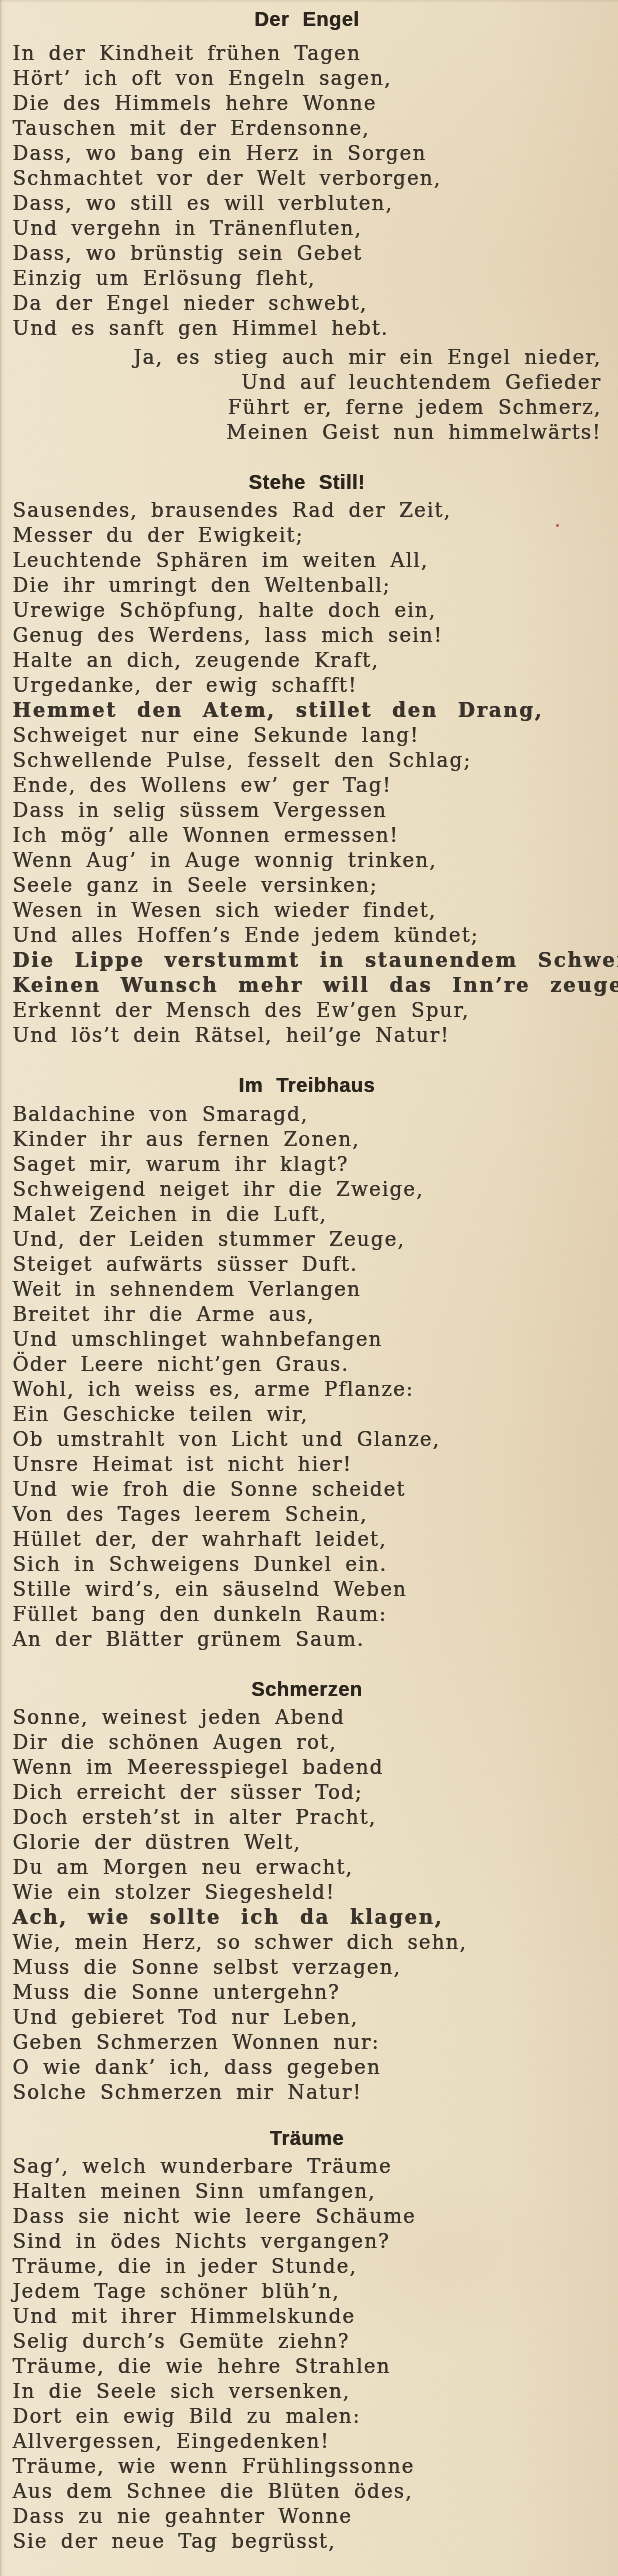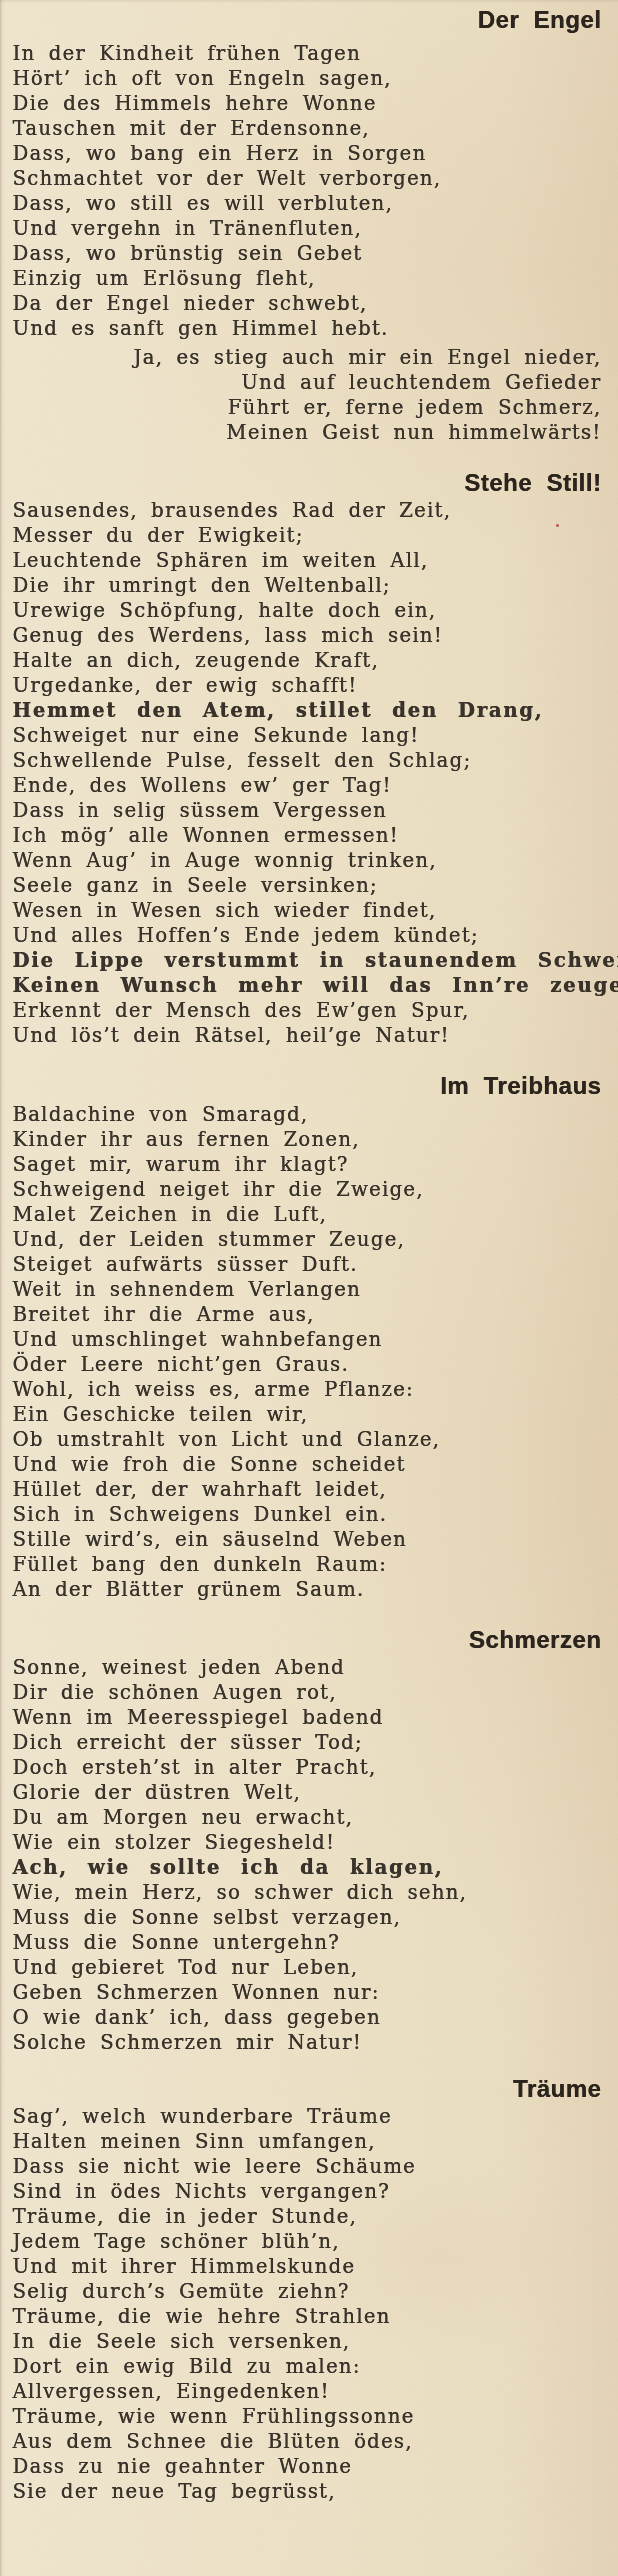--- a/index.html
+++ b/index.html
@@ -54,25 +54,25 @@
   .content {
     position: absolute;
     left: 12.4px;
     top: 0;
     width: 589px;
   }
 
   .poem-title {
     font-family: "Liberation Sans", sans-serif;
     font-weight: bold;
-    font-size: 24px;
+    font-size: 20px;
     line-height: 29px;
     letter-spacing: 0.5px;
     word-spacing: 7.2px;
-    text-align: right;
+    text-align: center;
     color: #2b251e;
     text-shadow: 0.3px 0 currentColor;
     margin: 23px 0 1.5px 0;
   }
   .poem:first-child .poem-title { margin-top: 5.2px; margin-bottom: 6.7px; }
   .poem:nth-child(5) .poem-title { margin-top: 18.5px; }
 
   .line {
     font-family: "DejaVu Serif", serif;
     font-size: 19.6px;
@@ -168,21 +168,23 @@
           <div class="line">Malet Zeichen in die Luft,</div>
           <div class="line">Und, der Leiden stummer Zeuge,</div>
           <div class="line">Steiget aufwärts süsser Duft.</div>
           <div class="line">Weit in sehnendem Verlangen</div>
           <div class="line">Breitet ihr die Arme aus,</div>
           <div class="line">Und umschlinget wahnbefangen</div>
           <div class="line">Öder Leere nicht’gen Graus.</div>
           <div class="line">Wohl, ich weiss es, arme Pflanze:</div>
           <div class="line">Ein Geschicke teilen wir,</div>
           <div class="line">Ob umstrahlt von Licht und Glanze,</div>
+          <div class="line">Unsre Heimat ist nicht hier!</div>
           <div class="line">Und wie froh die Sonne scheidet</div>
+          <div class="line">Von des Tages leerem Schein,</div>
           <div class="line">Hüllet der, der wahrhaft leidet,</div>
           <div class="line">Sich in Schweigens Dunkel ein.</div>
           <div class="line">Stille wird’s, ein säuselnd Weben</div>
           <div class="line">Füllet bang den dunkeln Raum:</div>
           <div class="line">An der Blätter grünem Saum.</div>
         </div>
       </section>
       <section class="poem">
         <h2 class="poem-title">Schmerzen</h2>
         <div class="stanza">

